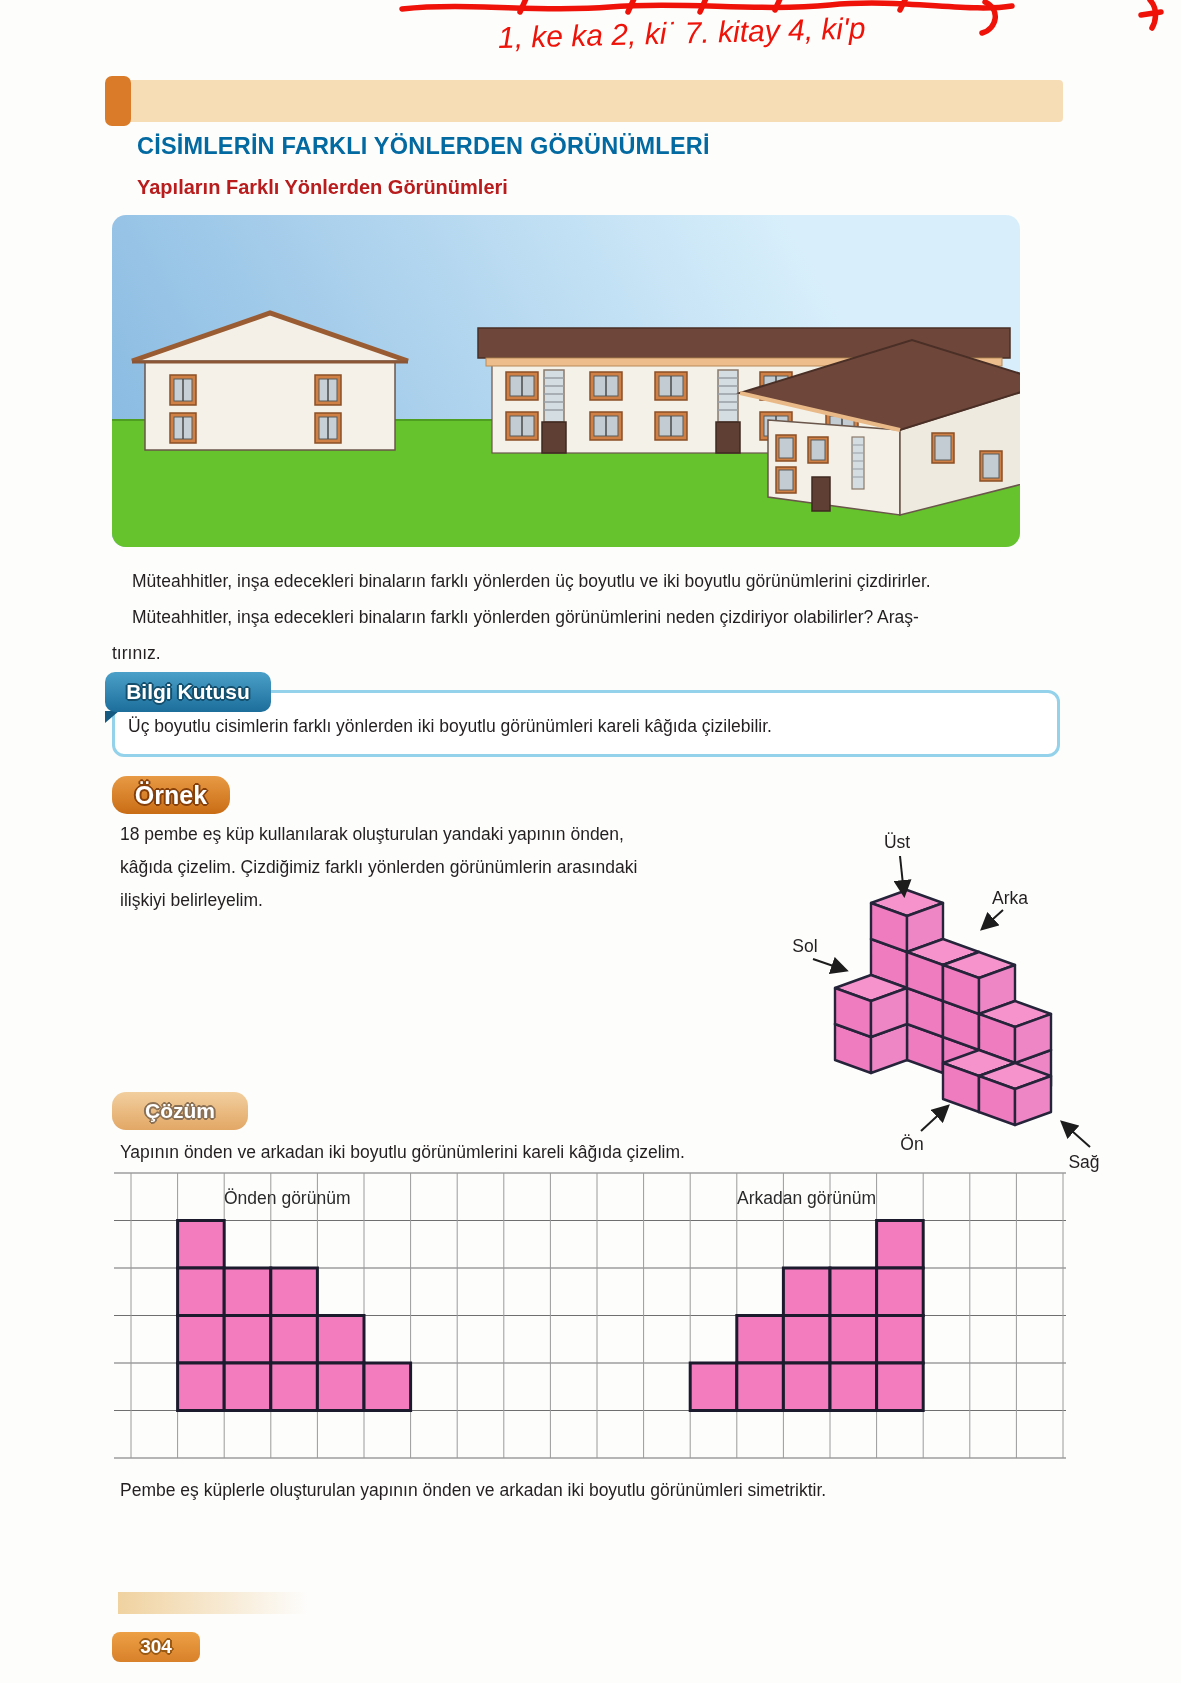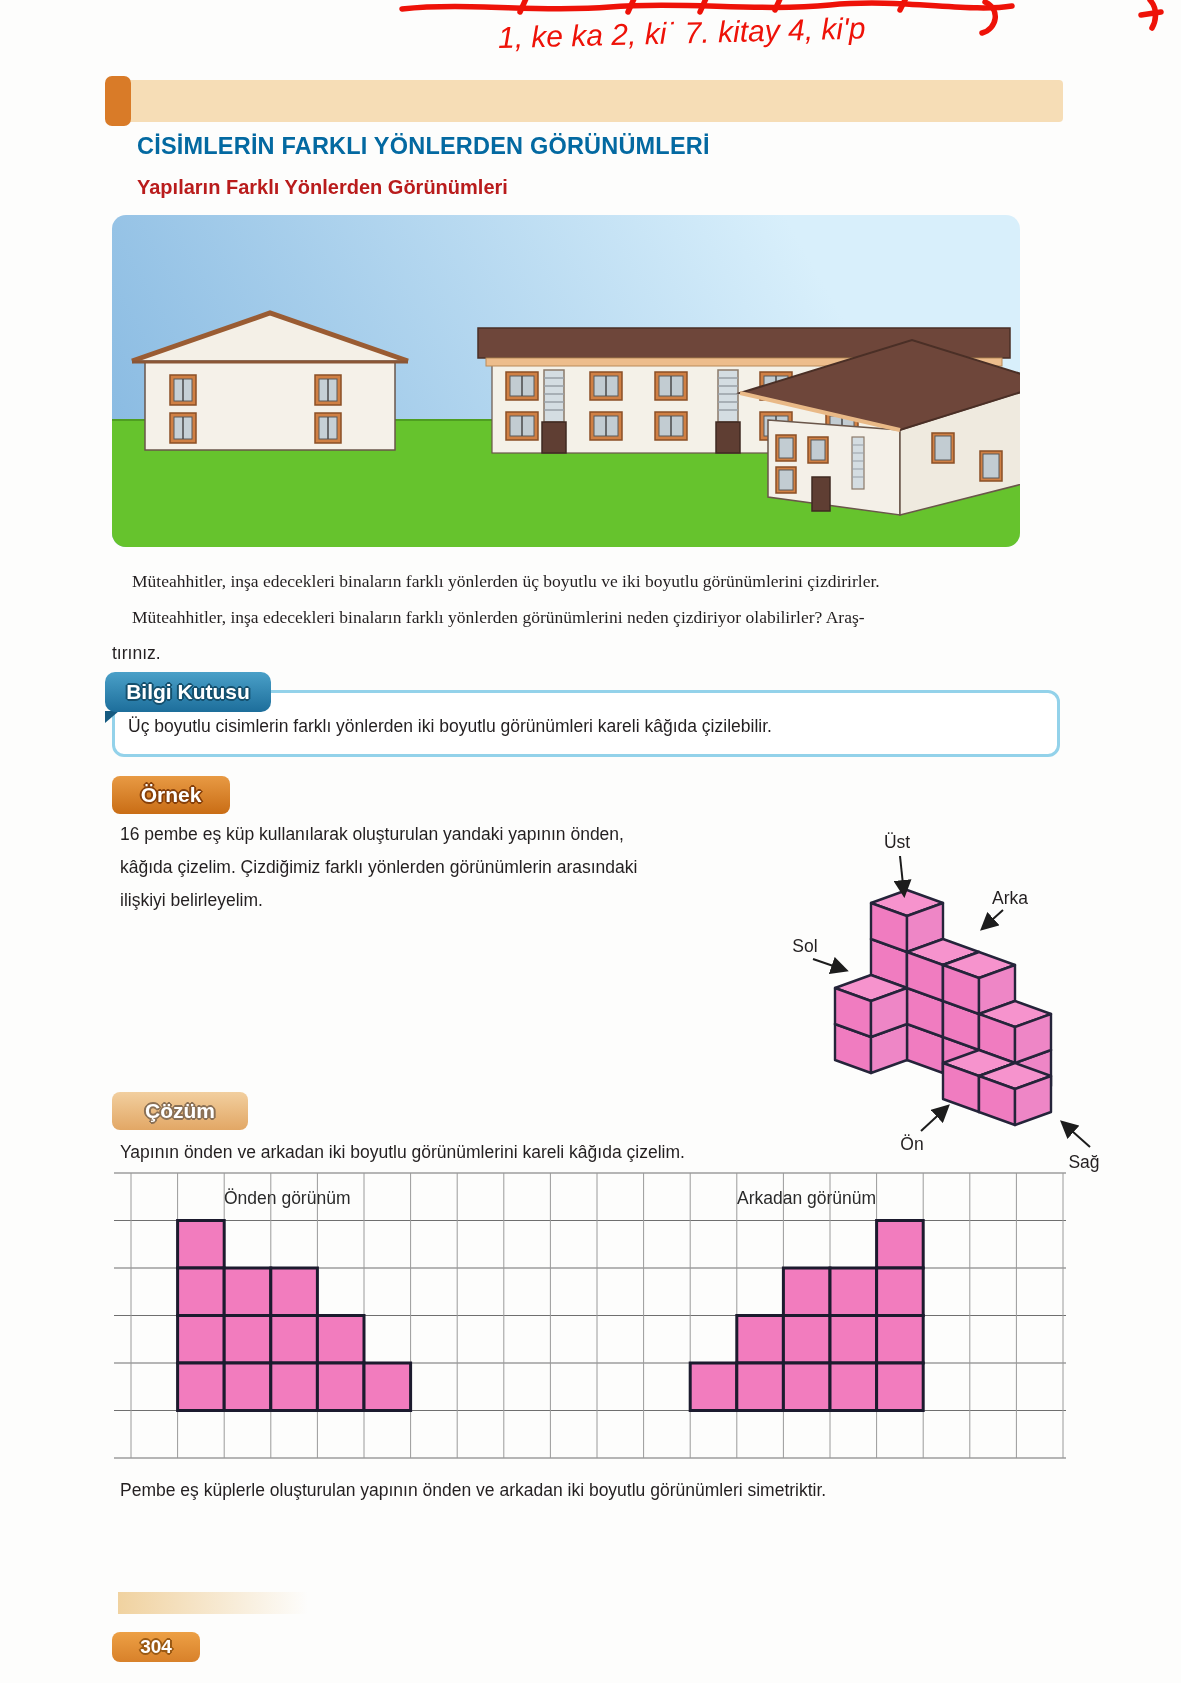--- a/index.html
+++ b/index.html
@@ -6,31 +6,31 @@
   body{width:1181px;height:1683px;background:#fdfdfc;font-family:"Liberation Sans",sans-serif;color:#231f20;position:relative;overflow:hidden;}
   .abs{position:absolute;}
   .line{white-space:nowrap;}
   
   .header-bar{left:117px;top:80px;width:946px;height:42px;background:#f6ddb6;border-radius:4px;}
   .header-accent{left:105px;top:76px;width:26px;height:50px;background:#d97b28;border-radius:7px;}
   .title{left:137px;top:133px;font-size:23.5px;font-weight:bold;letter-spacing:0.2px;color:#0369a1;}
   .subtitle{left:137px;top:176px;font-size:20px;font-weight:bold;}
   
   .intro{left:112px;top:563px;width:960px;font-size:17.5px;line-height:36px;}
-  .intro .line:nth-child(-n+2){text-indent:20px;font-family:Liberation Serif, serif;}
+  .intro .line:nth-child(-n+2){text-indent:20px;}
   
   .info-box{left:112px;top:690px;width:948px;height:67px;background:#ffffff;border:3px solid #93d2ea;border-radius:12px;box-sizing:border-box;}
   .info-text{left:128px;top:716px;font-size:17.5px;}
   .tab{color:#fff;font-weight:bold;text-align:center;}
   .tab-bilgi{left:105px;top:672px;width:166px;height:40px;line-height:40px;font-size:21px;background:linear-gradient(#4aa0c8,#1d6e9b);border-radius:10px;z-index:3;
     text-shadow:-2px 0 0 #14506e,2px 0 0 #14506e,0 -2px 0 #14506e,0 2px 0 #14506e,-1px -1px 0 #14506e,1px 1px 0 #14506e,1px -1px 0 #14506e,-1px 1px 0 #14506e;}
   .tab-fold{left:105px;top:711px;width:0;height:0;border-left:14px solid #155a80;border-bottom:12px solid transparent;z-index:2;}
-  .tab-ornek{left:112px;top:776px;width:118px;height:38px;line-height:38px;font-size:21px;background:linear-gradient(#e89a44,#c96d15);border-radius:8px;
+  .tab-ornek{left:112px;top:776px;width:118px;height:38px;line-height:38px;font-size:25px;background:linear-gradient(#e89a44,#c96d15);border-radius:15px;
     text-shadow:-2px 0 0 #87400a,2px 0 0 #87400a,0 -2px 0 #87400a,0 2px 0 #87400a,-1px -1px 0 #87400a,1px 1px 0 #87400a,1px -1px 0 #87400a,-1px 1px 0 #87400a;}
-  .tab-cozum{left:112px;top:1092px;width:136px;height:38px;line-height:38px;font-size:21px;background:linear-gradient(#f2cf9f,#e2a765);border-radius:8px;
+  .tab-cozum{left:112px;top:1092px;width:136px;height:38px;line-height:38px;font-size:21px;background:linear-gradient(#f2cf9f,#e2a765);border-radius:14px;
     text-shadow:-2px 0 0 #8a7055,2px 0 0 #8a7055,0 -2px 0 #8a7055,0 2px 0 #8a7055,-1px -1px 0 #8a7055,1px 1px 0 #8a7055,1px -1px 0 #8a7055,-1px 1px 0 #8a7055;}
   .example-text{left:120px;top:818px;width:620px;font-size:17.5px;line-height:33px;}
   .solution-intro{left:120px;top:1142px;font-size:17.5px;}
   .conclusion{left:120px;top:1480px;font-size:17.5px;}
   .page-badge{left:112px;top:1632px;width:88px;height:30px;line-height:30px;font-size:19px;background:linear-gradient(#eda045,#d8812a);border-radius:8px;
     text-shadow:-2px 0 0 #9b5a14,2px 0 0 #9b5a14,0 -2px 0 #9b5a14,0 2px 0 #9b5a14,-1px -1px 0 #9b5a14,1px 1px 0 #9b5a14,1px -1px 0 #9b5a14,-1px 1px 0 #9b5a14;}
   .page-badge-fade{left:118px;top:1592px;width:190px;height:22px;background:linear-gradient(to right,#f0d2a0,rgba(240,210,160,0));}
   svg text{font-family:"Liberation Sans",sans-serif;}
 </style>
 </head>
@@ -213,21 +213,21 @@
     <div class="line">tırınız.</div>
   </div>
 
 <div class="abs info-box"></div>
 <div class="abs tab tab-bilgi">Bilgi Kutusu</div>
 <div class="abs tab-fold"></div>
 <div class="abs info-text">Üç boyutlu cisimlerin farklı yönlerden iki boyutlu görünümleri kareli kâğıda çizilebilir.</div>
 
 <div class="abs tab tab-ornek">Örnek</div>
 <div class="abs example-text">
-    <div class="line">16 pembe eş küp kullanılarak oluşturulan yandaki yapının önden,</div>
+    <div class="line">18 pembe eş küp kullanılarak oluşturulan yandaki yapının önden,</div>
     <div class="line">kâğıda çizelim. Çizdiğimiz farklı yönlerden görünümlerin arasındaki</div>
     <div class="line">ilişkiyi belirleyelim.</div>
   </div>
 
 <svg class="abs" style="left:720px;top:820px;" width="410" height="362" viewBox="0 0 410 362">
   <defs>
     <marker id="ah" markerWidth="9" markerHeight="9" refX="7" refY="4.5" orient="auto">
       <polygon points="0,0 9,4.5 0,9" fill="#1c1c1c"></polygon>
     </marker>
   </defs>

